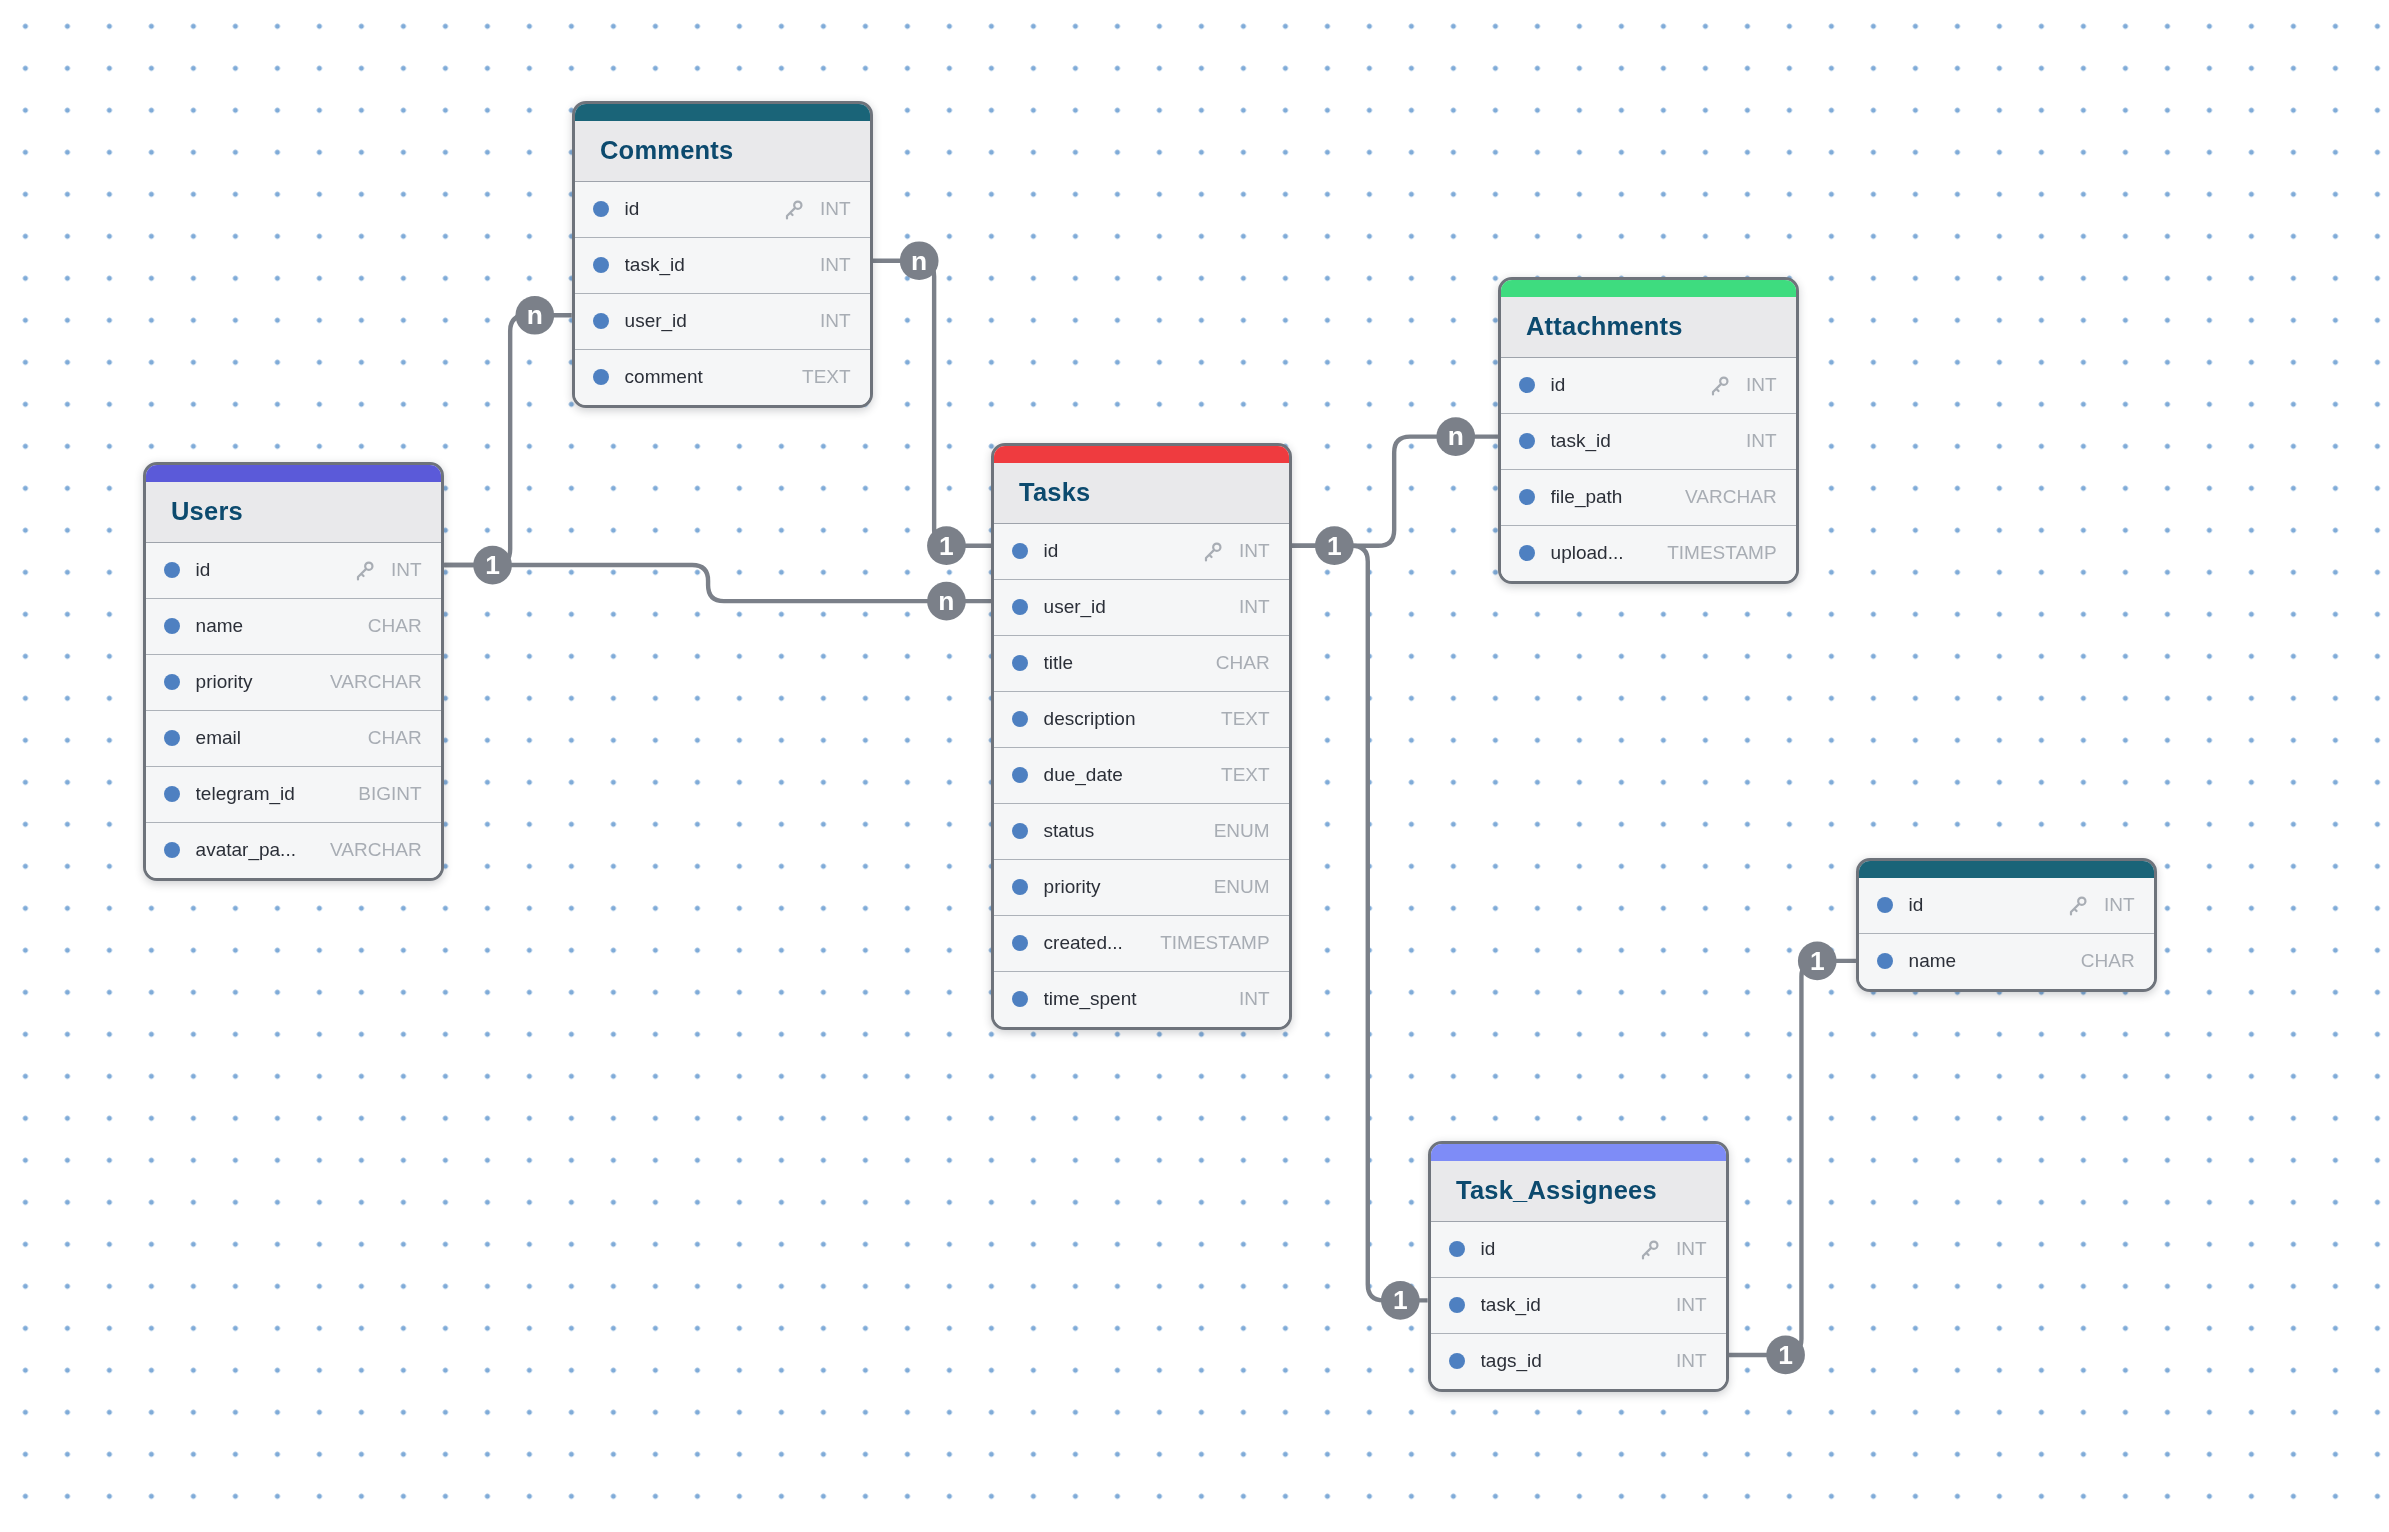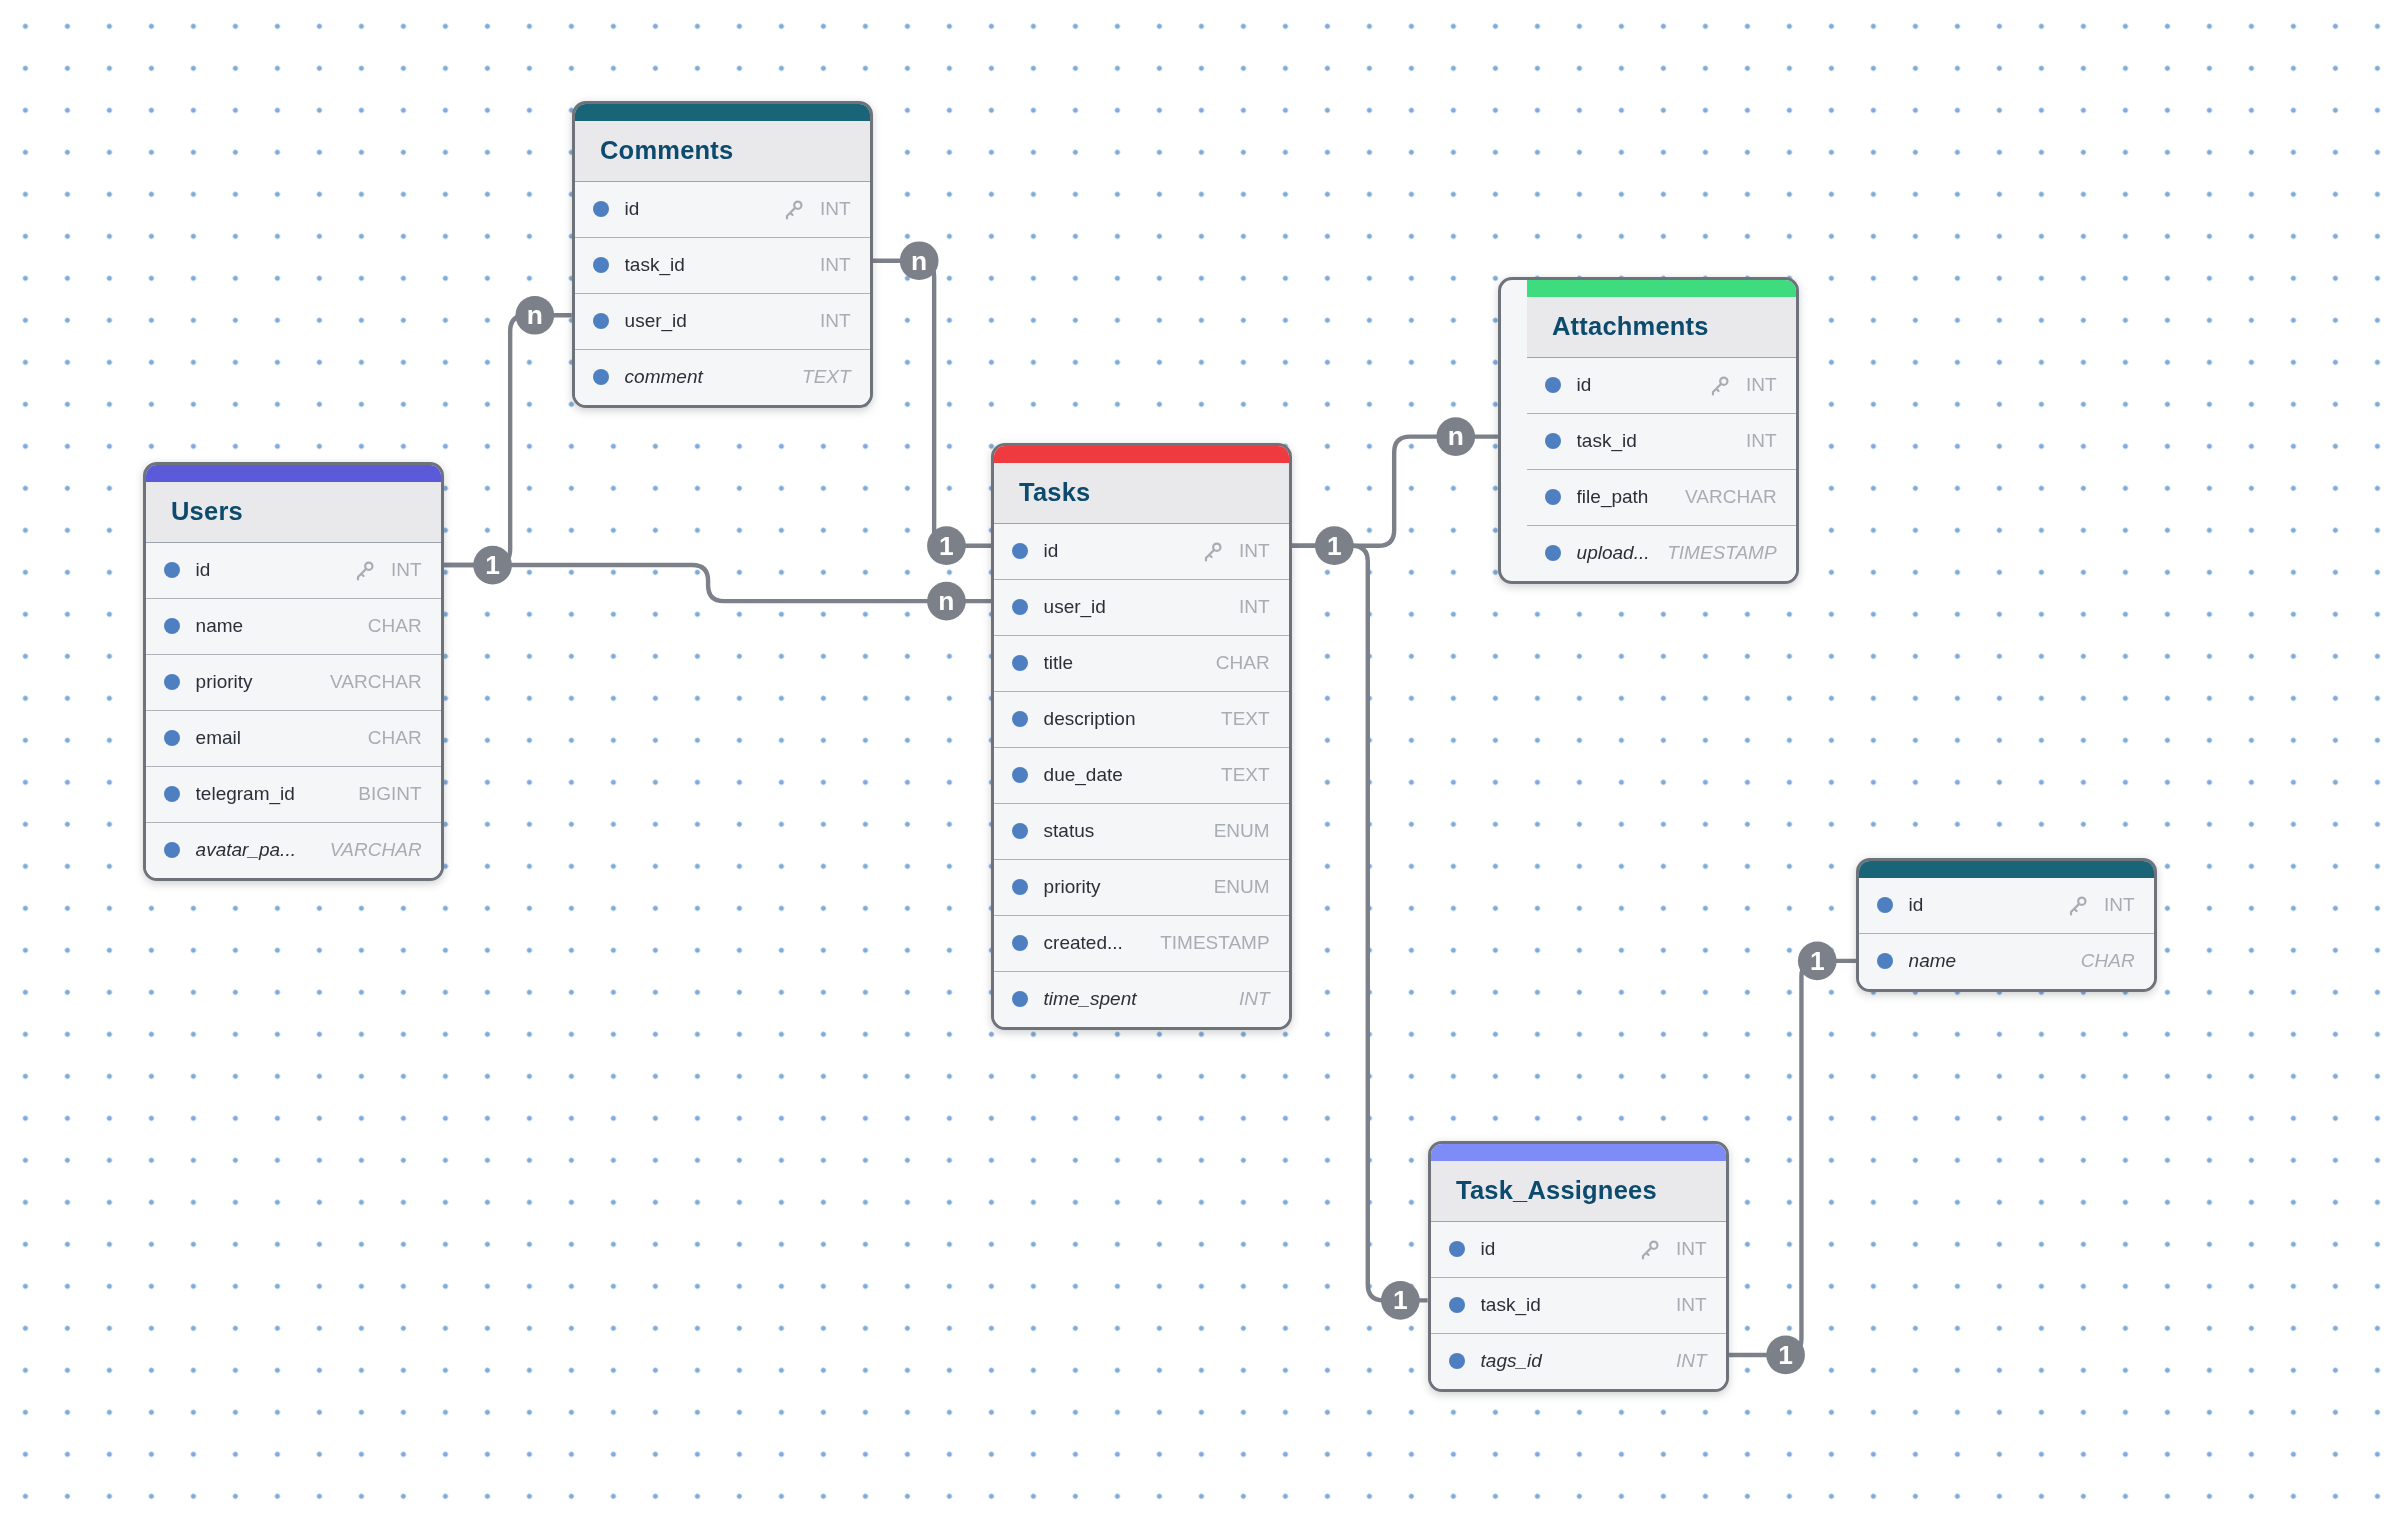--- a/index.html
+++ b/index.html
@@ -33,21 +33,21 @@
     height:60px;display:flex;align-items:center;
     padding:0 25px;background:#e9e9eb;
     border-bottom:1.8px solid #9ea3ab;
   }
   .title{font-size:25.5px;font-weight:bold;color:#0c4a6e;letter-spacing:0.2px;}
   .row{
     height:55px;display:flex;align-items:center;
     padding:0 19.4px 0 17.6px;background:#f5f6f7;
     border-bottom:1.8px solid #adb2b9;font-size:19px;
   }
-  .row:last-child{border-bottom:none;font-style:italic;}
+  .row:last-child{border-bottom:none;}
   .fdot{width:16px;height:16px;border-radius:50%;background:#4e80c1;margin-right:16px;flex:none;}
   .fname{color:#2b2f38;white-space:nowrap;overflow:hidden;flex:1 1 auto;}
   .ftype-wrap{display:flex;align-items:center;gap:15px;flex:none;margin-left:7px;}
   .ftype{color:#a8adb4;white-space:nowrap;}
   .key{display:none;line-height:0;}
   .row.pk .key{display:inline-block;}
   .key svg{stroke:#a8adb4;fill:none;stroke-width:2.3;stroke-linecap:round;stroke-linejoin:round;}
 </style>
 </head>
 <body>
@@ -286,21 +286,21 @@
           <div class="row">
     <span class="fdot"></span>
     <span class="fname">time_spent</span>
     <span class="ftype-wrap">
 
       <span class="ftype">INT</span>
     </span>
   </div>
         </div>
   </div>
-      <div class="table" style="left: 1498px; top: 277px; width: 301px; padding-left: 26px;">
+      <div class="table" style="left: 1498px; top: 277px; width: 301px;">
     <div class="strip" style="background: rgb(62, 220, 127);"></div>
     <div class="title-row">
       <span class="title">Attachments</span>
     </div>
     <div class="rows">
           <div class="row pk">
     <span class="fdot"></span>
     <span class="fname">id</span>
     <span class="ftype-wrap">
       <span class="key">

